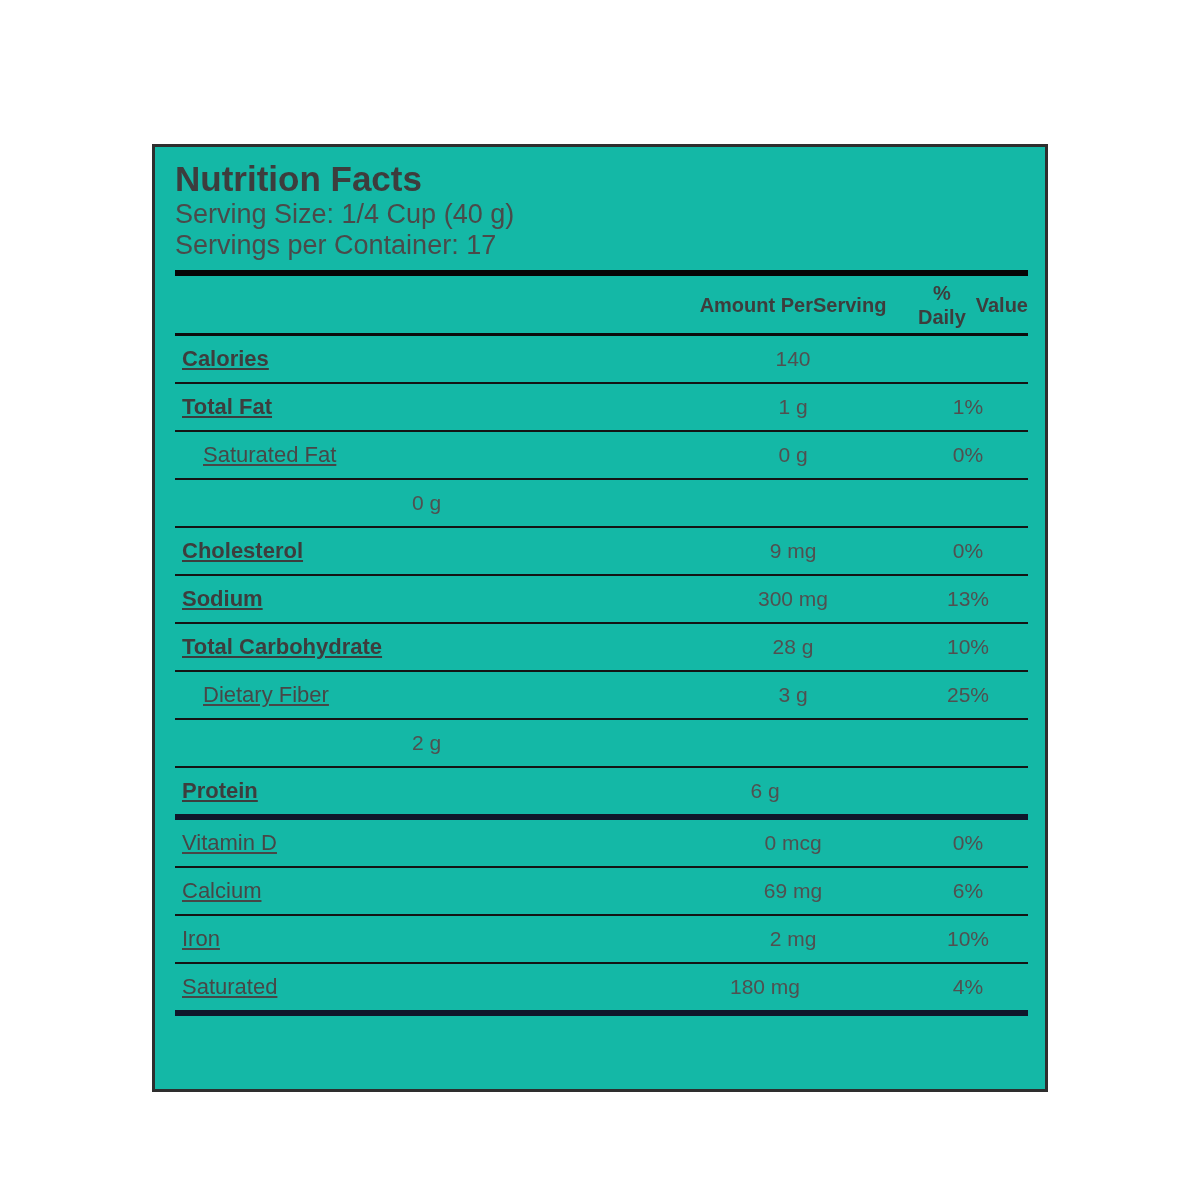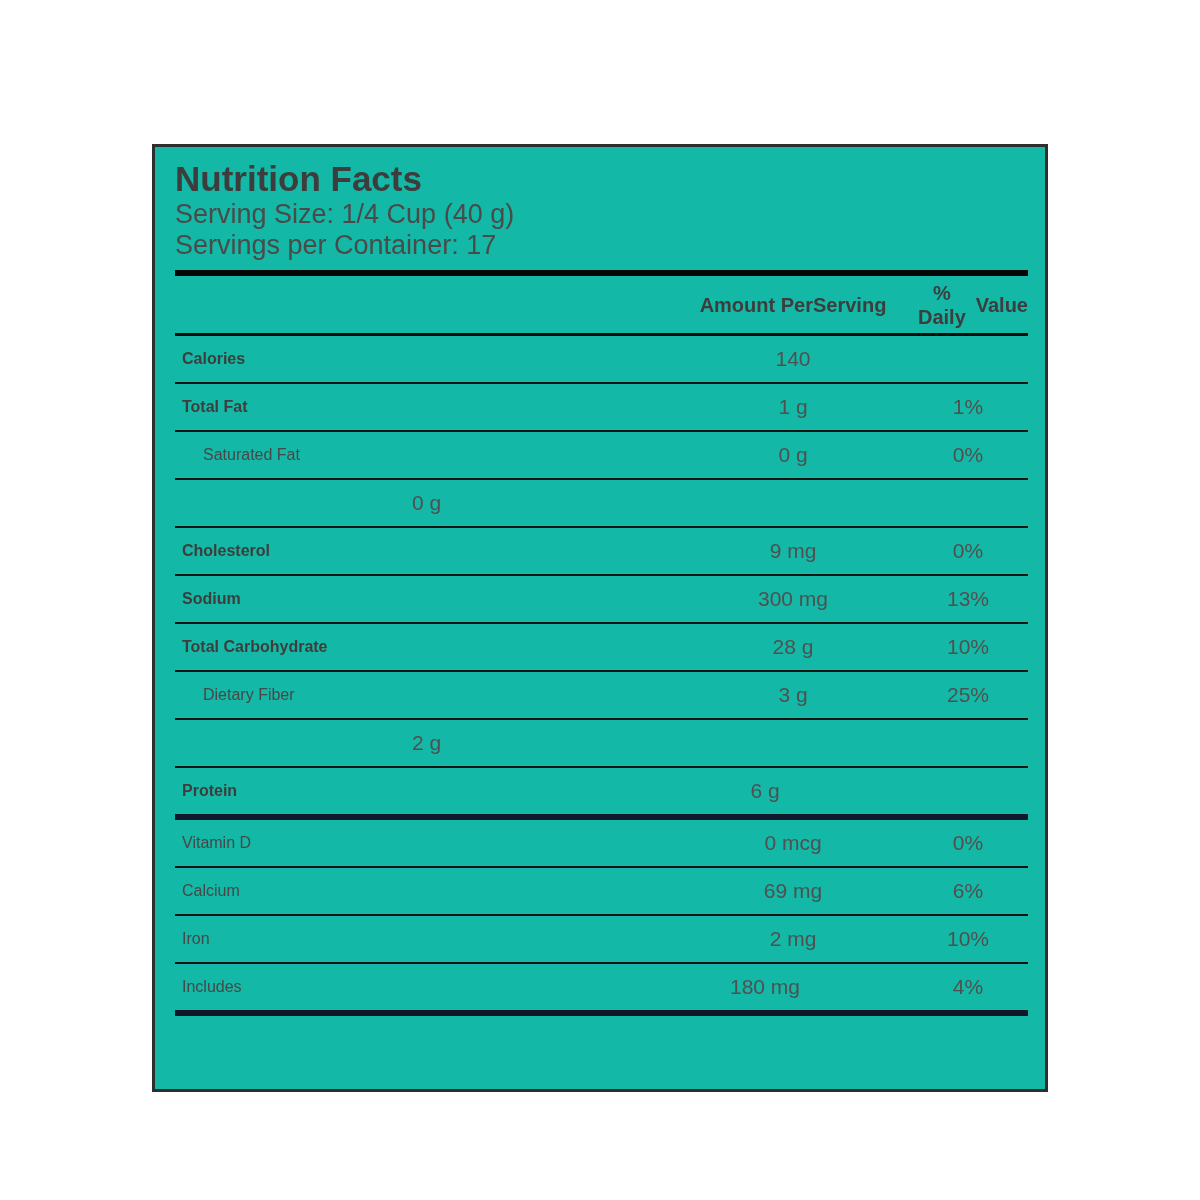--- a/index.html
+++ b/index.html
@@ -11,21 +11,21 @@
   .nf-title{margin:0;font-size:35px;line-height:40px;font-weight:bold;color:#3d3d3d;}
   .serving{font-size:27px;line-height:31px;color:#4a4a4a;}
   .content{margin:9px 17px 0 20px;}
   .bar{height:6px;background:#060606;}
   .row{display:grid;grid-template-columns:1fr 230px 120px;align-items:center;
        height:46px;border-bottom:2px solid #141414;}
   .row.thick{border-bottom:6px solid #0f172a;gap:28px;}
   .colhead{height:57px;border-bottom:3px solid #0c0c0c;align-items:center;}
   .hdr{display:flex;flex-direction:row;align-items:center;justify-content:center;
        font-weight:bold;font-size:20px;line-height:24px;color:#3d3d3d;text-align:center;}
-  .cell-name{font-size:16px;color:#474747;}
+  .cell-name{font-size:22px;color:#474747;text-decoration:underline;}
   .cell-name.bold{font-weight:bold;color:#3d3d3d;}
   .ind0{padding-left:7px;}
   .ind1{padding-left:28px;}
   .ind2{padding-left:44px;}
   .cell-amt,.cell-dv{text-align:center;font-size:21px;color:#505050;}
 </style>
 </head>
 <body>
 
 <div class="page">
@@ -123,20 +123,20 @@
         <div class="cell-dv">6%</div>
       </div>
 
       <div class="row">
         <div class="cell-name ind0">Iron</div>
         <div class="cell-amt">2 mg</div>
         <div class="cell-dv">10%</div>
       </div>
 
       <div class="row thick">
-        <div class="cell-name ind0">Includes</div>
+        <div class="cell-name ind0">Saturated</div>
         <div class="cell-amt">180 mg</div>
         <div class="cell-dv">4%</div>
       </div>
 
     </div>
   </div>
 </div>
 
 </body></html>

